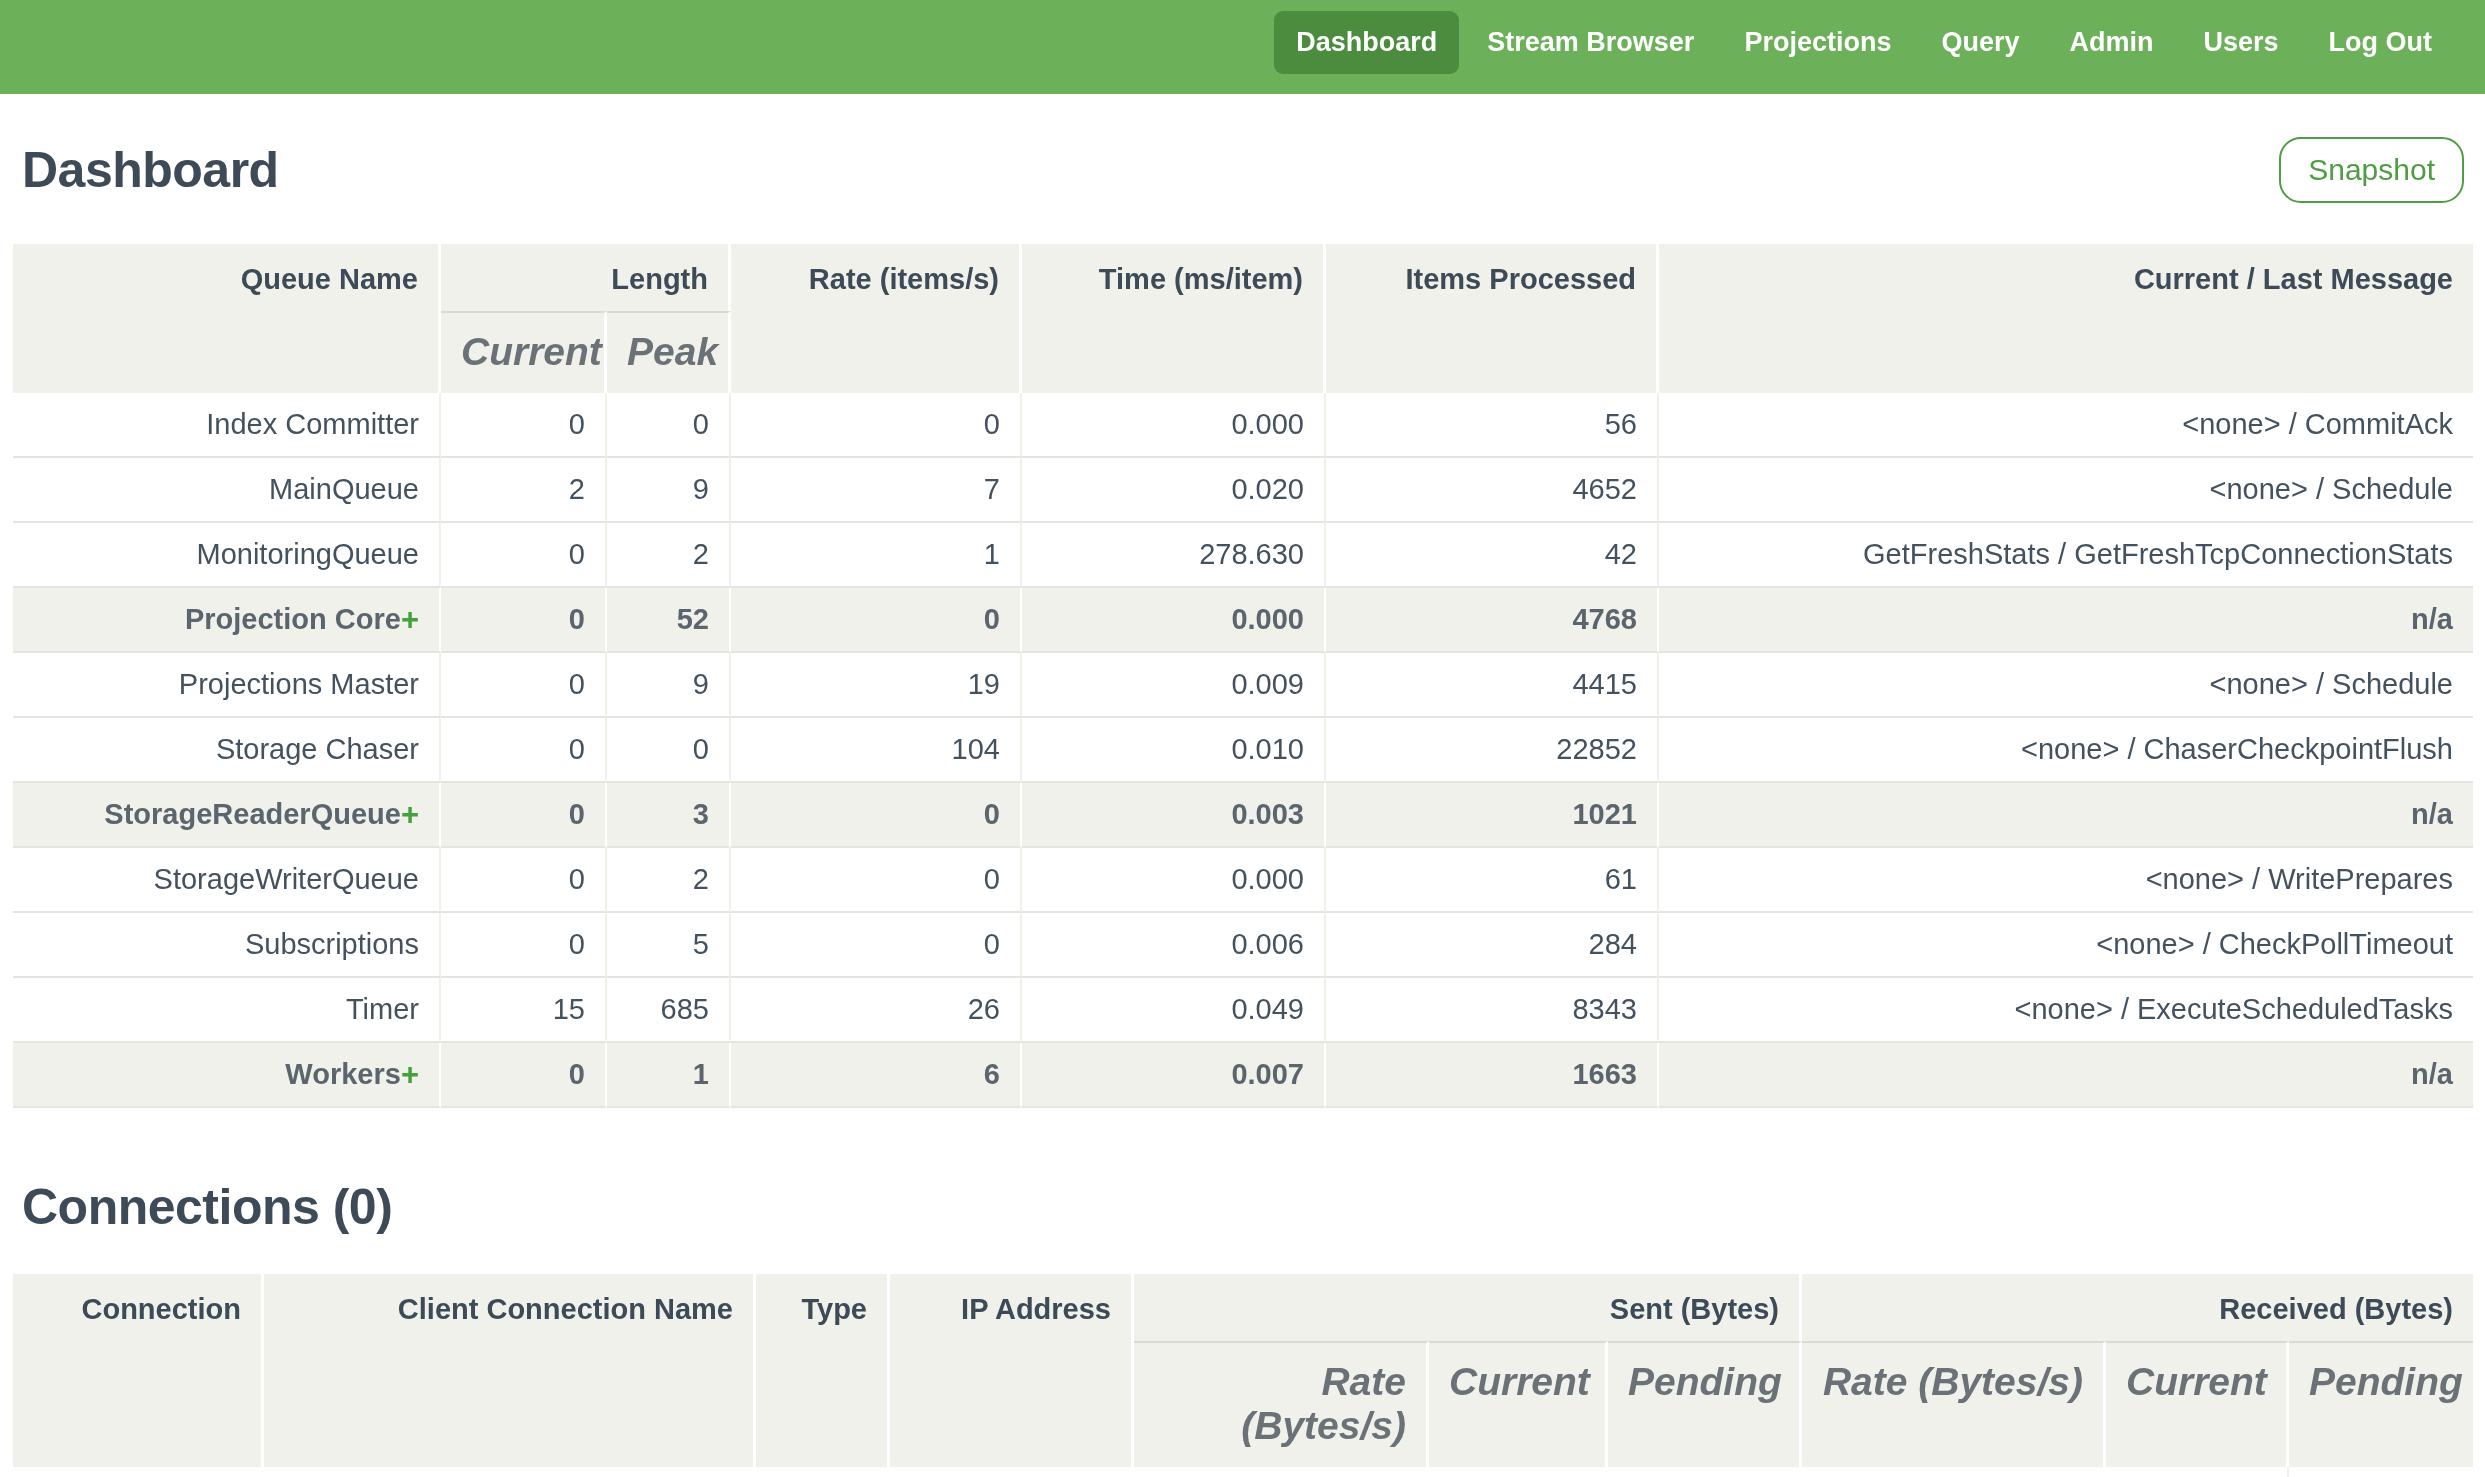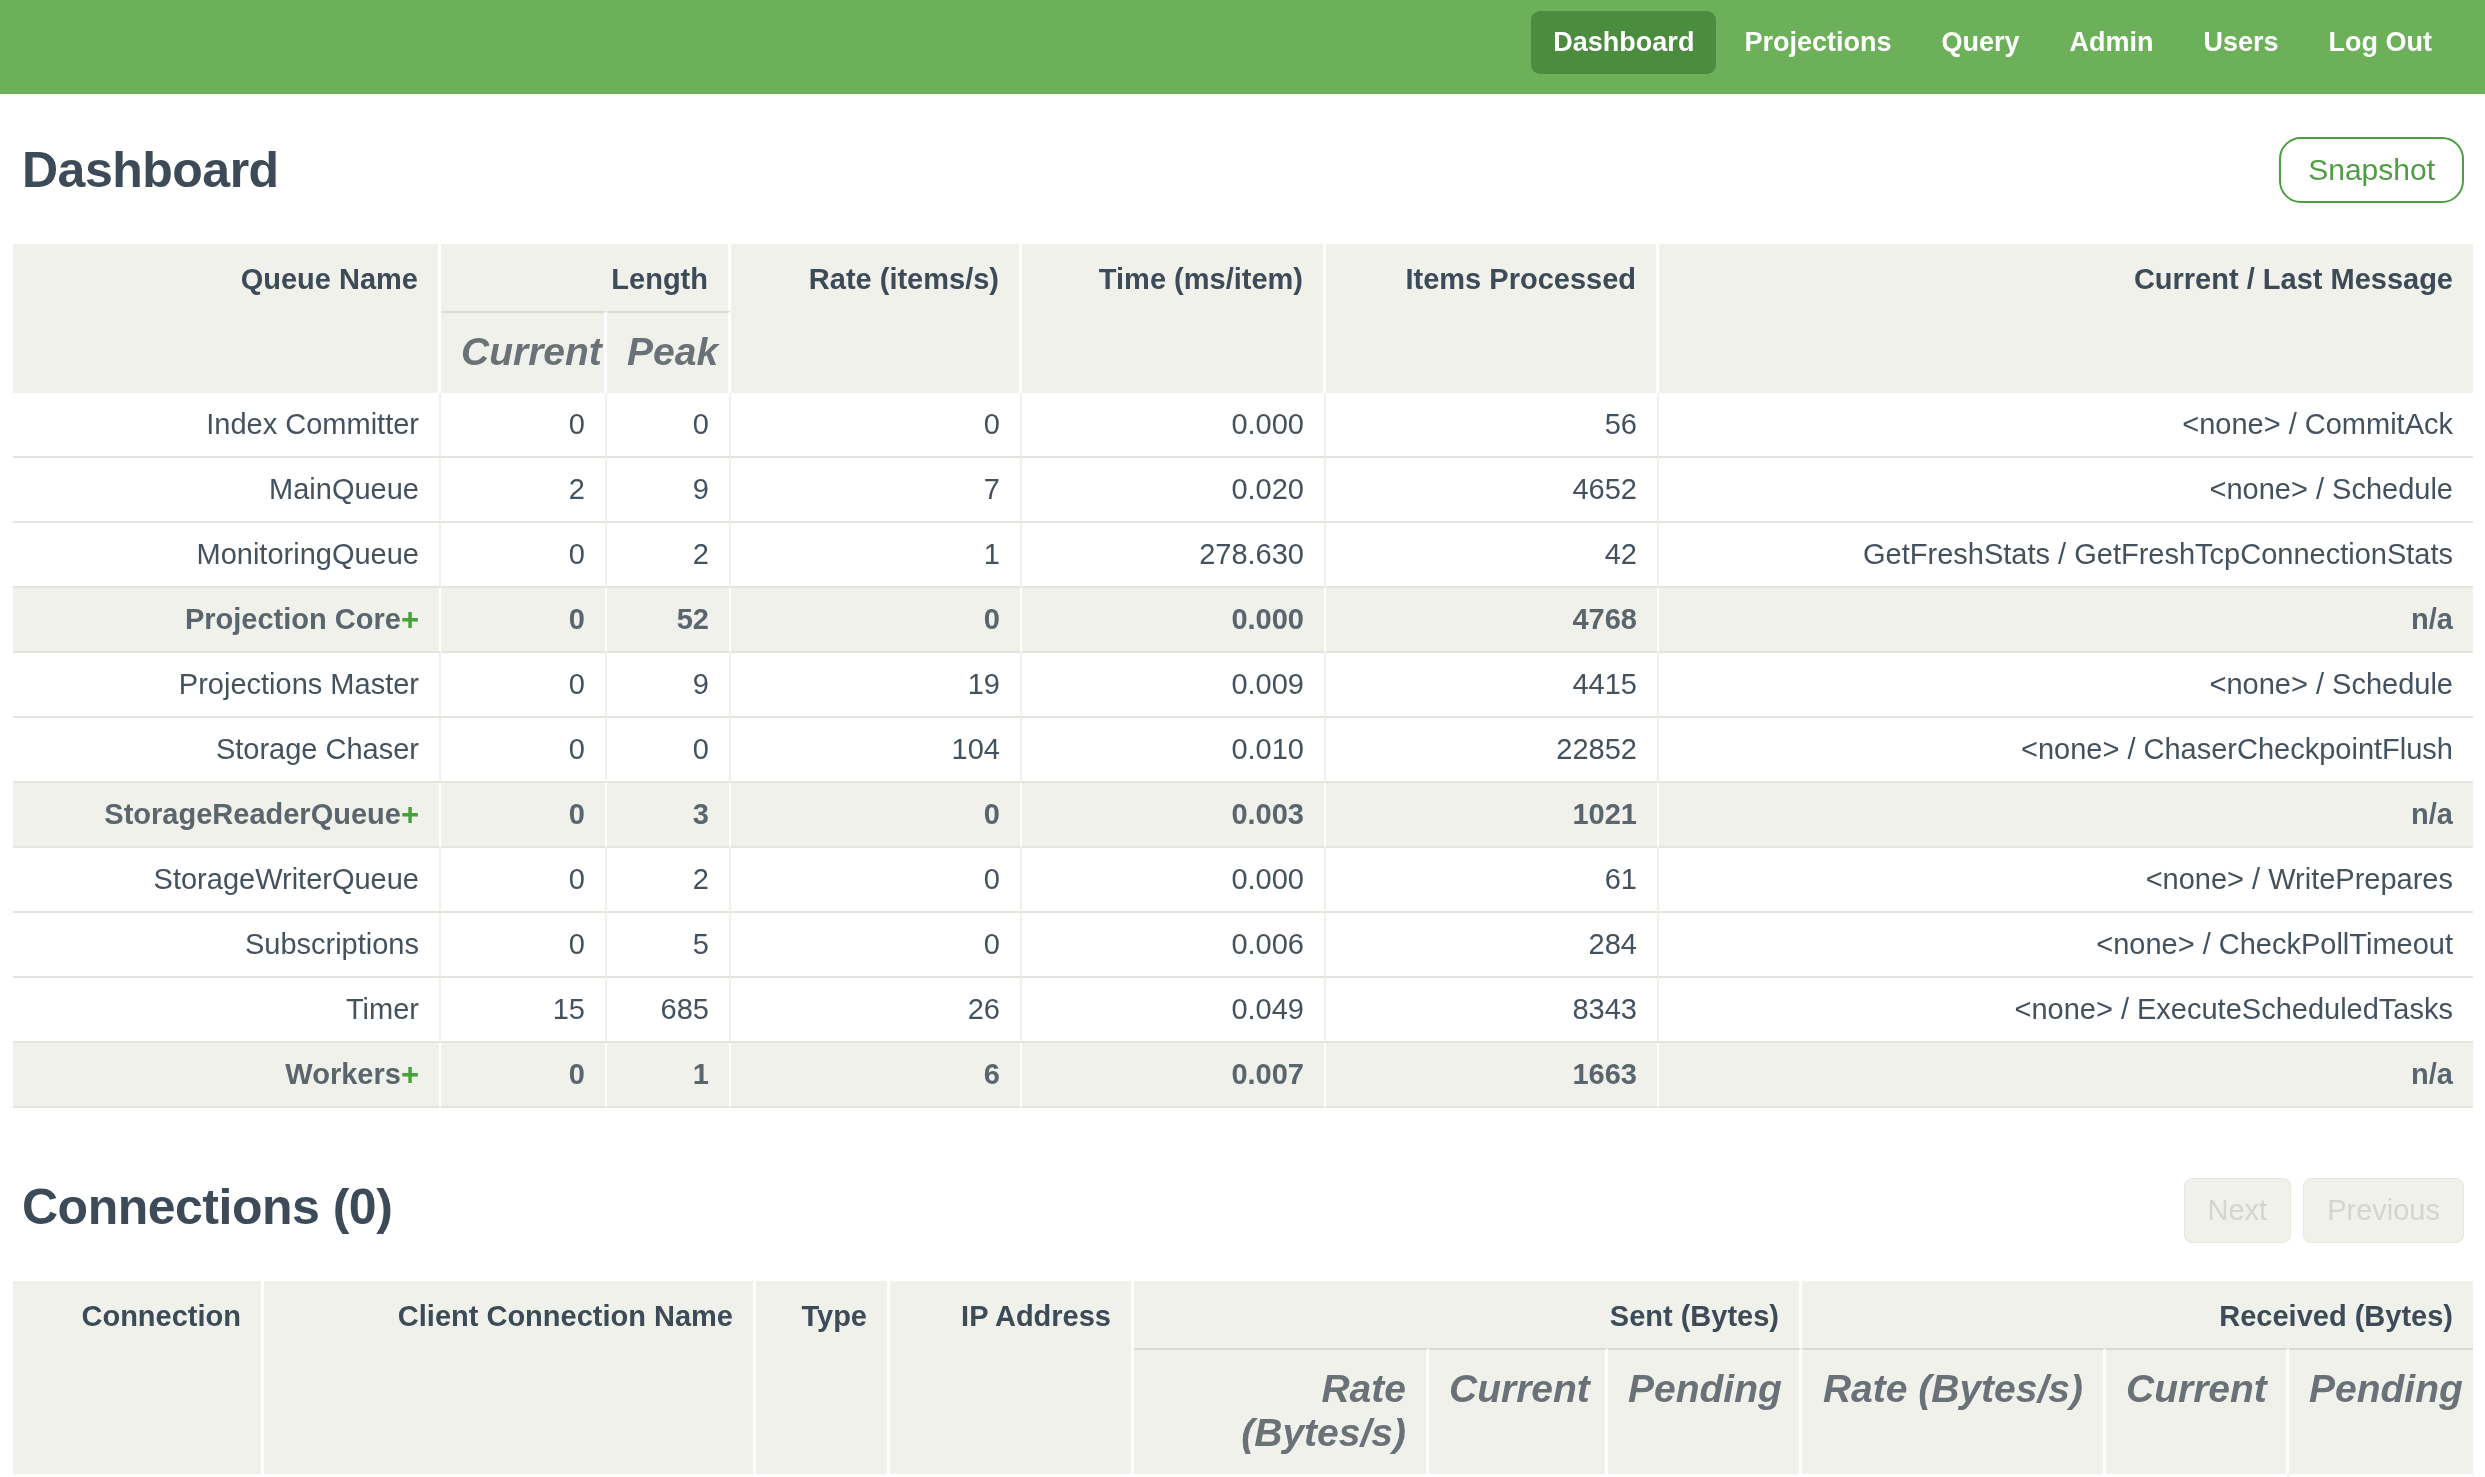--- a/index.html
+++ b/index.html
@@ -140,20 +140,21 @@
   .conn-table-wrap { margin-top: 38px; }
   td.empty-msg { font-style: italic; color: #4a5560; }
   td.ghost { border: none; background: #ffffff; }
 </style>
 </head>
 <body>
 
 <div class="navbar">
   <div class="nav-menu">
       <div class="nav-item active">Dashboard</div>
+      <div class="nav-item">Stream Browser</div>
       <div class="nav-item">Projections</div>
       <div class="nav-item">Query</div>
       <div class="nav-item">Admin</div>
       <div class="nav-item">Users</div>
       <div class="nav-item">Log Out</div>
     </div>
 </div>
 
 <div class="main">
 
@@ -331,24 +332,20 @@
           <td>6</td>
           <td>0.007</td>
           <td>1663</td>
           <td class="no-sep">n/a</td>
         </tr>
       </tbody>
   </table>
 
   <div class="conn-header">
     <h2 class="h-title">Connections (0)</h2>
-    <div class="pager">
-      <button class="pager-btn" disabled="">Next</button>
-      <button class="pager-btn" disabled="">Previous</button>
-    </div>
   </div>
 
   <div class="conn-table-wrap">
     <table>
       <colgroup>
         <col style="width:251px">
           <col style="width:492px">
           <col style="width:134px">
           <col style="width:244px">
         <col style="width:295px">

